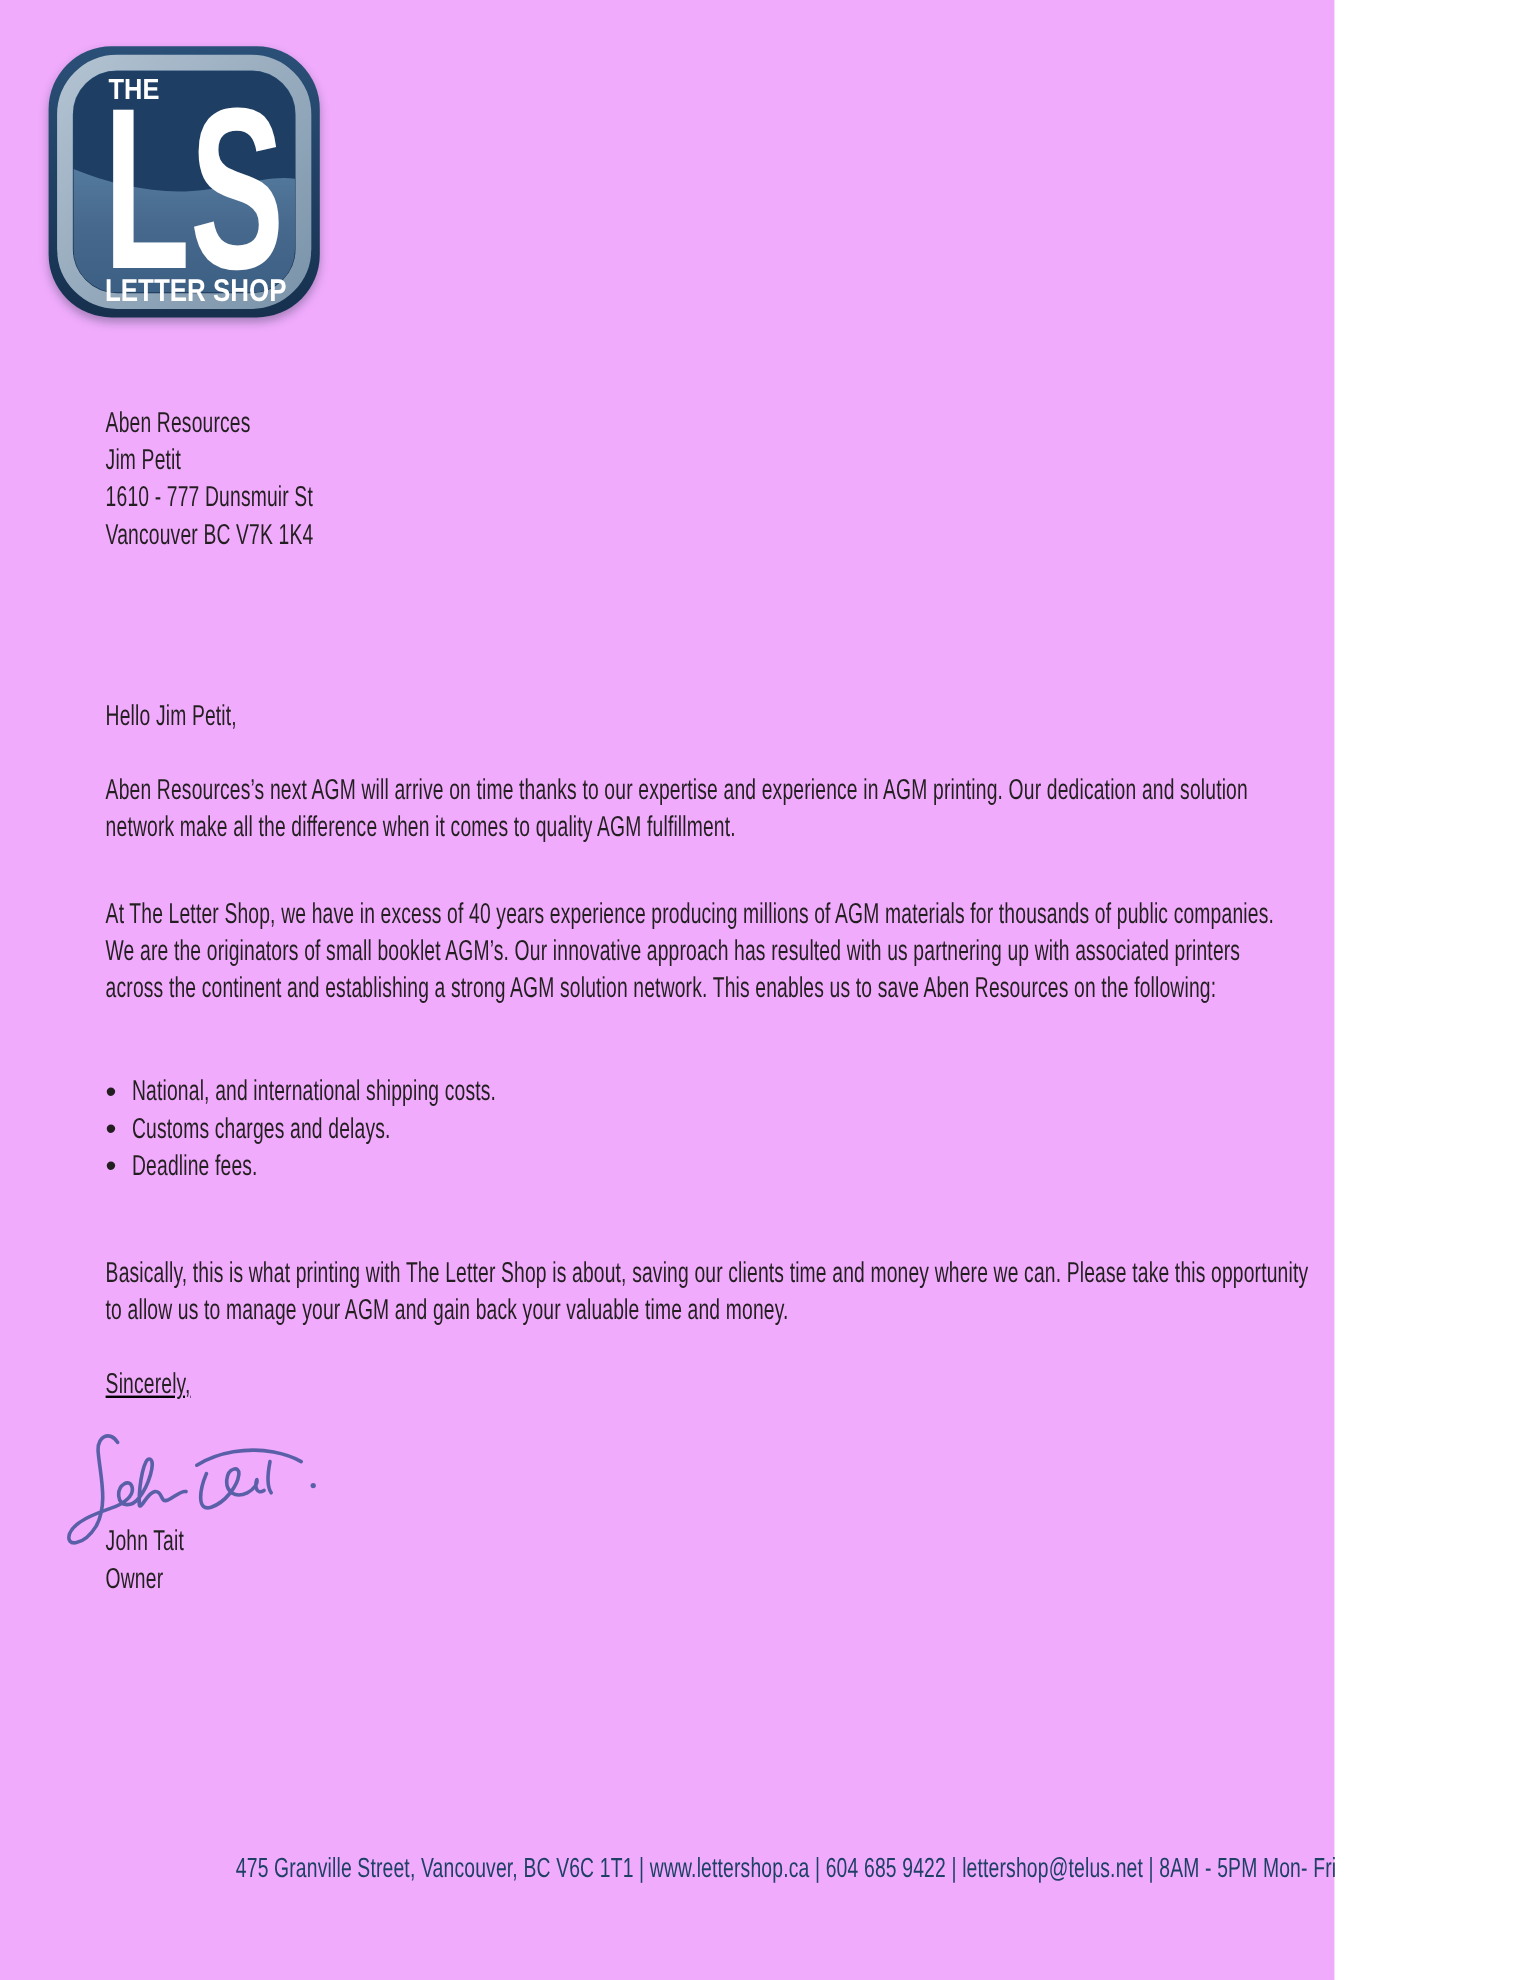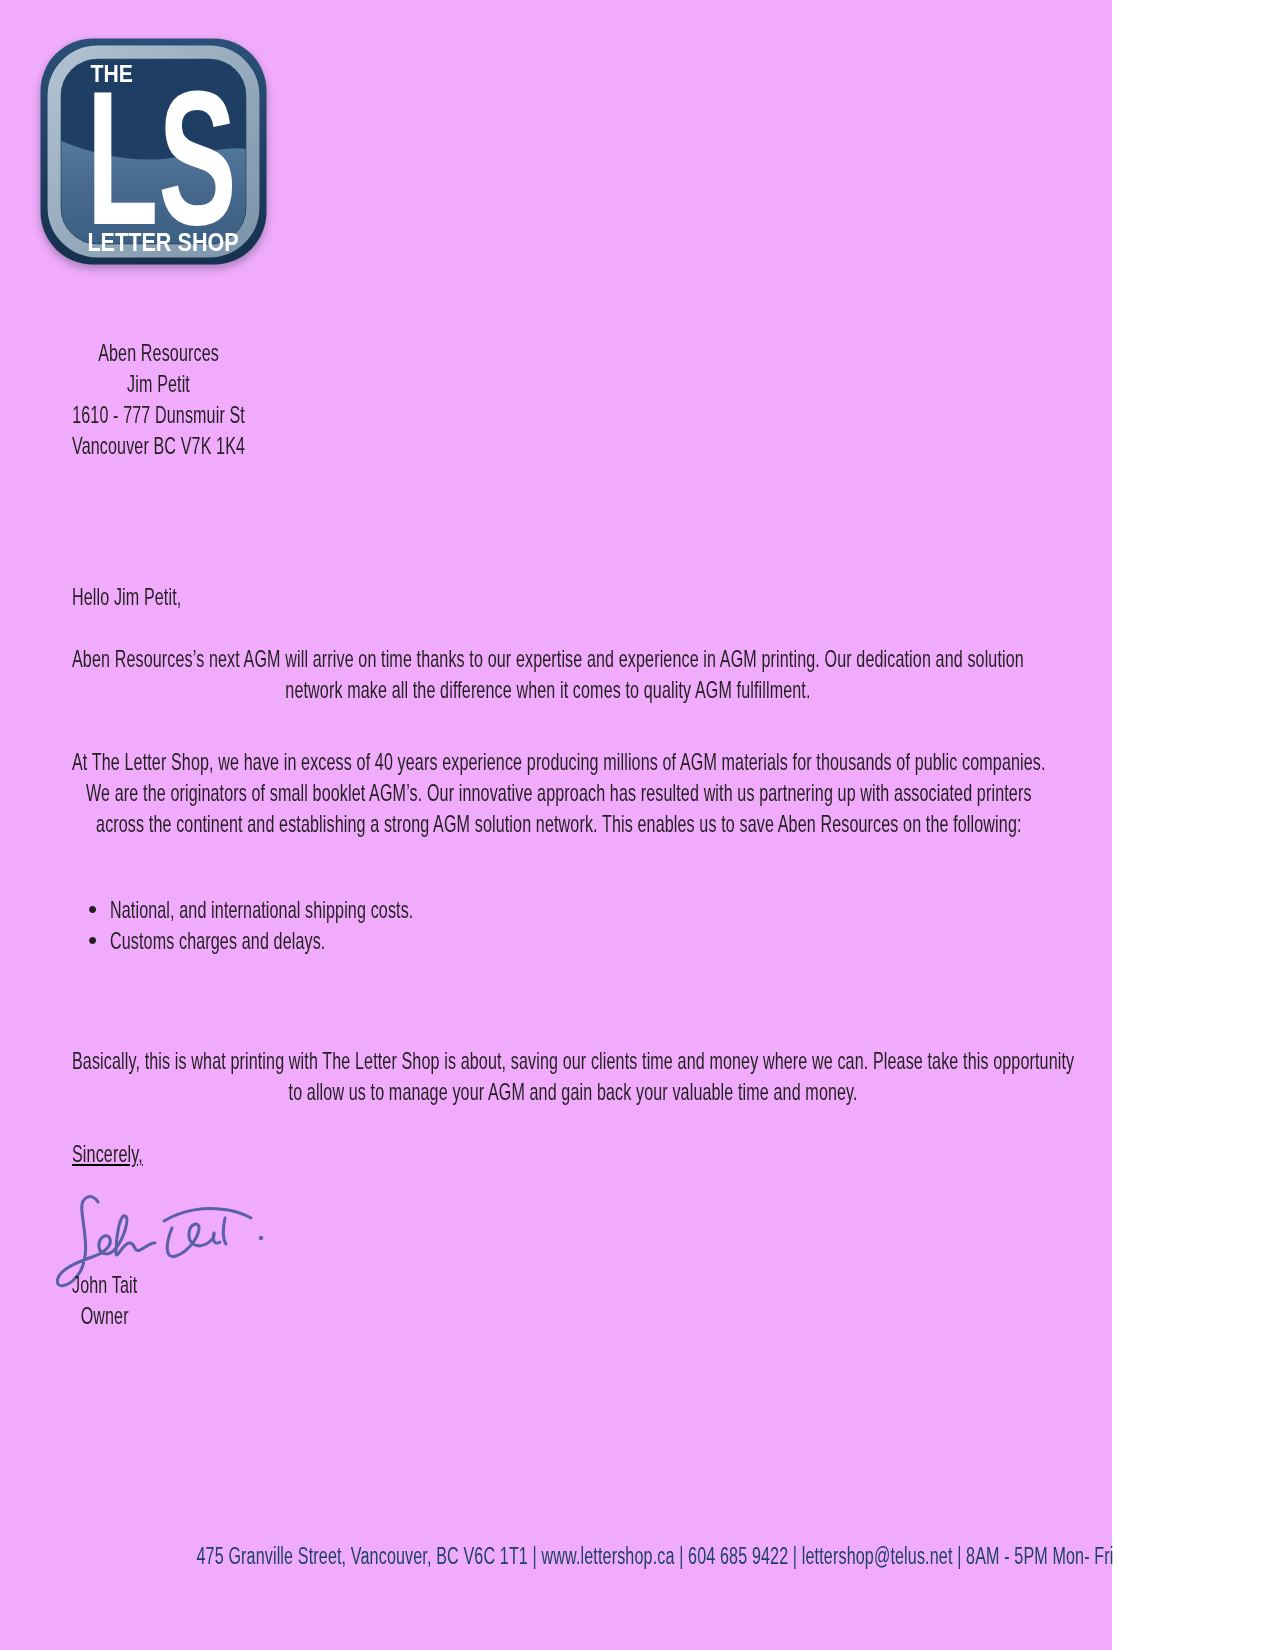--- a/index.html
+++ b/index.html
@@ -18,21 +18,21 @@
   .line {
     display: block;
     white-space: nowrap;
     transform: scaleX(0.67);
     transform-origin: 0 0;
     font-size: 24px;
     line-height: 31px;
     color: #231f20;
     letter-spacing: 0.2px;
   }
-  .block { position: absolute; left: 72px; text-align: center; }
+  .block { position: absolute; left: 88px; }
 
   .logo-svg {
     position: absolute;
     left: 40px;
     top: 38px;
     width: 227px;
     height: 227px;
     filter: drop-shadow(0 4px 4px rgba(22, 42, 64, 0.35));
   }
 
@@ -148,20 +148,23 @@
     <span class="line">across the continent and establishing a strong AGM solution network. This enables us to save Aben Resources on the following:</span>
   </div>
 
   <ul class="bullets">
     <li>
       <span class="line">National, and international shipping costs.</span>
     </li>
     <li>
       <span class="line">Customs charges and delays.</span>
     </li>
+    <li>
+      <span class="line">Deadline fees.</span>
+    </li>
   </ul>
 
   <div class="block closing">
     <span class="line">Basically, this is what printing with The Letter Shop is about, saving our clients time and money where we can. Please take this opportunity</span>
     <span class="line">to allow us to manage your AGM and gain back your valuable time and money.</span>
   </div>
 
   <div class="block signoff">
     <span class="line">Sincerely,</span>
   </div>

